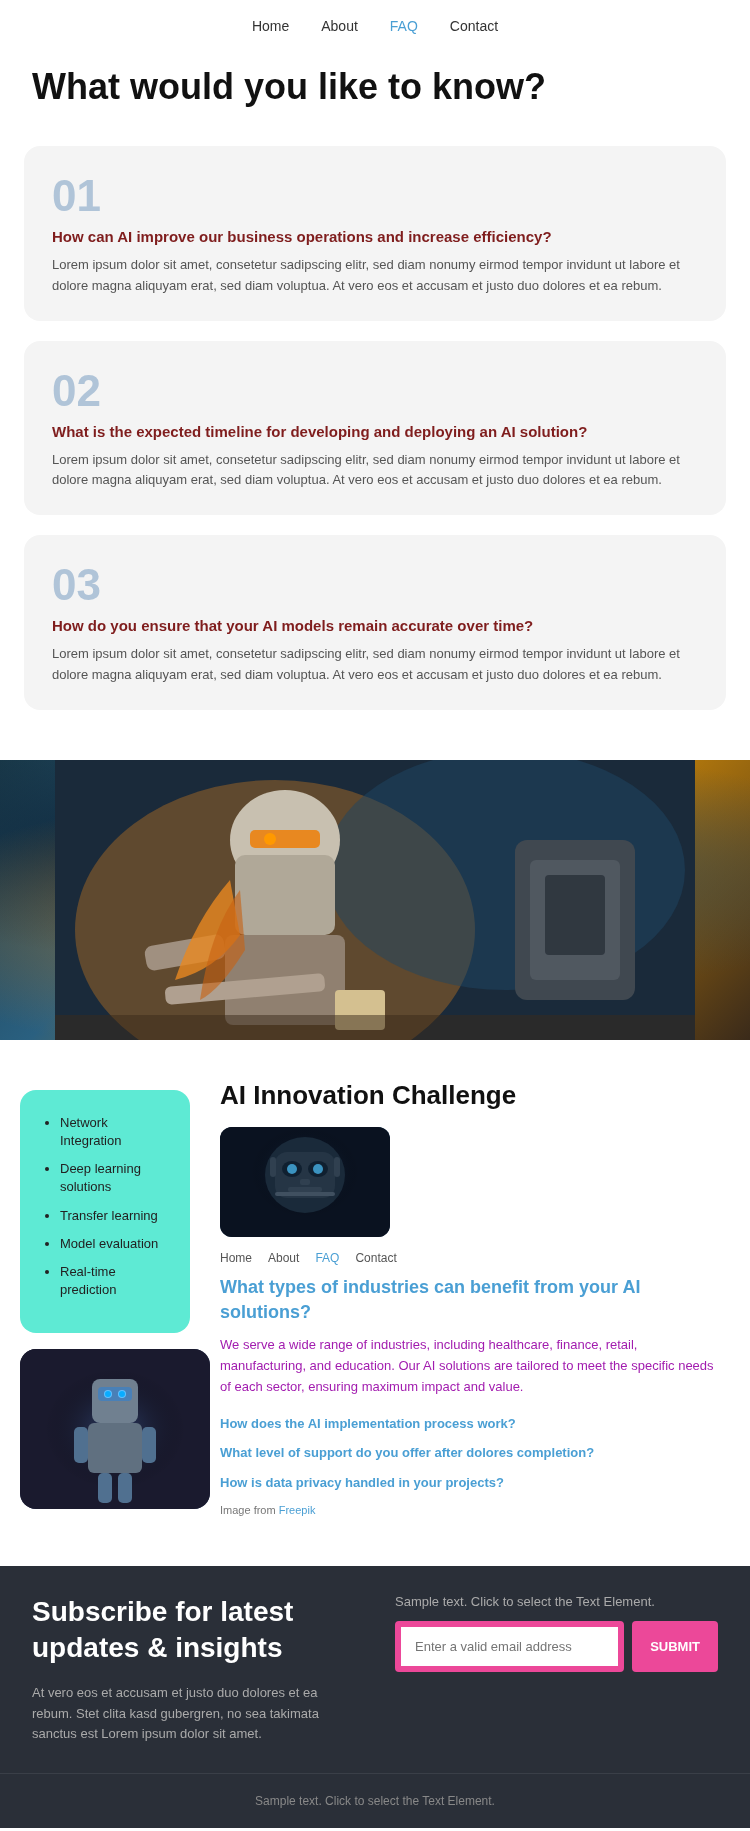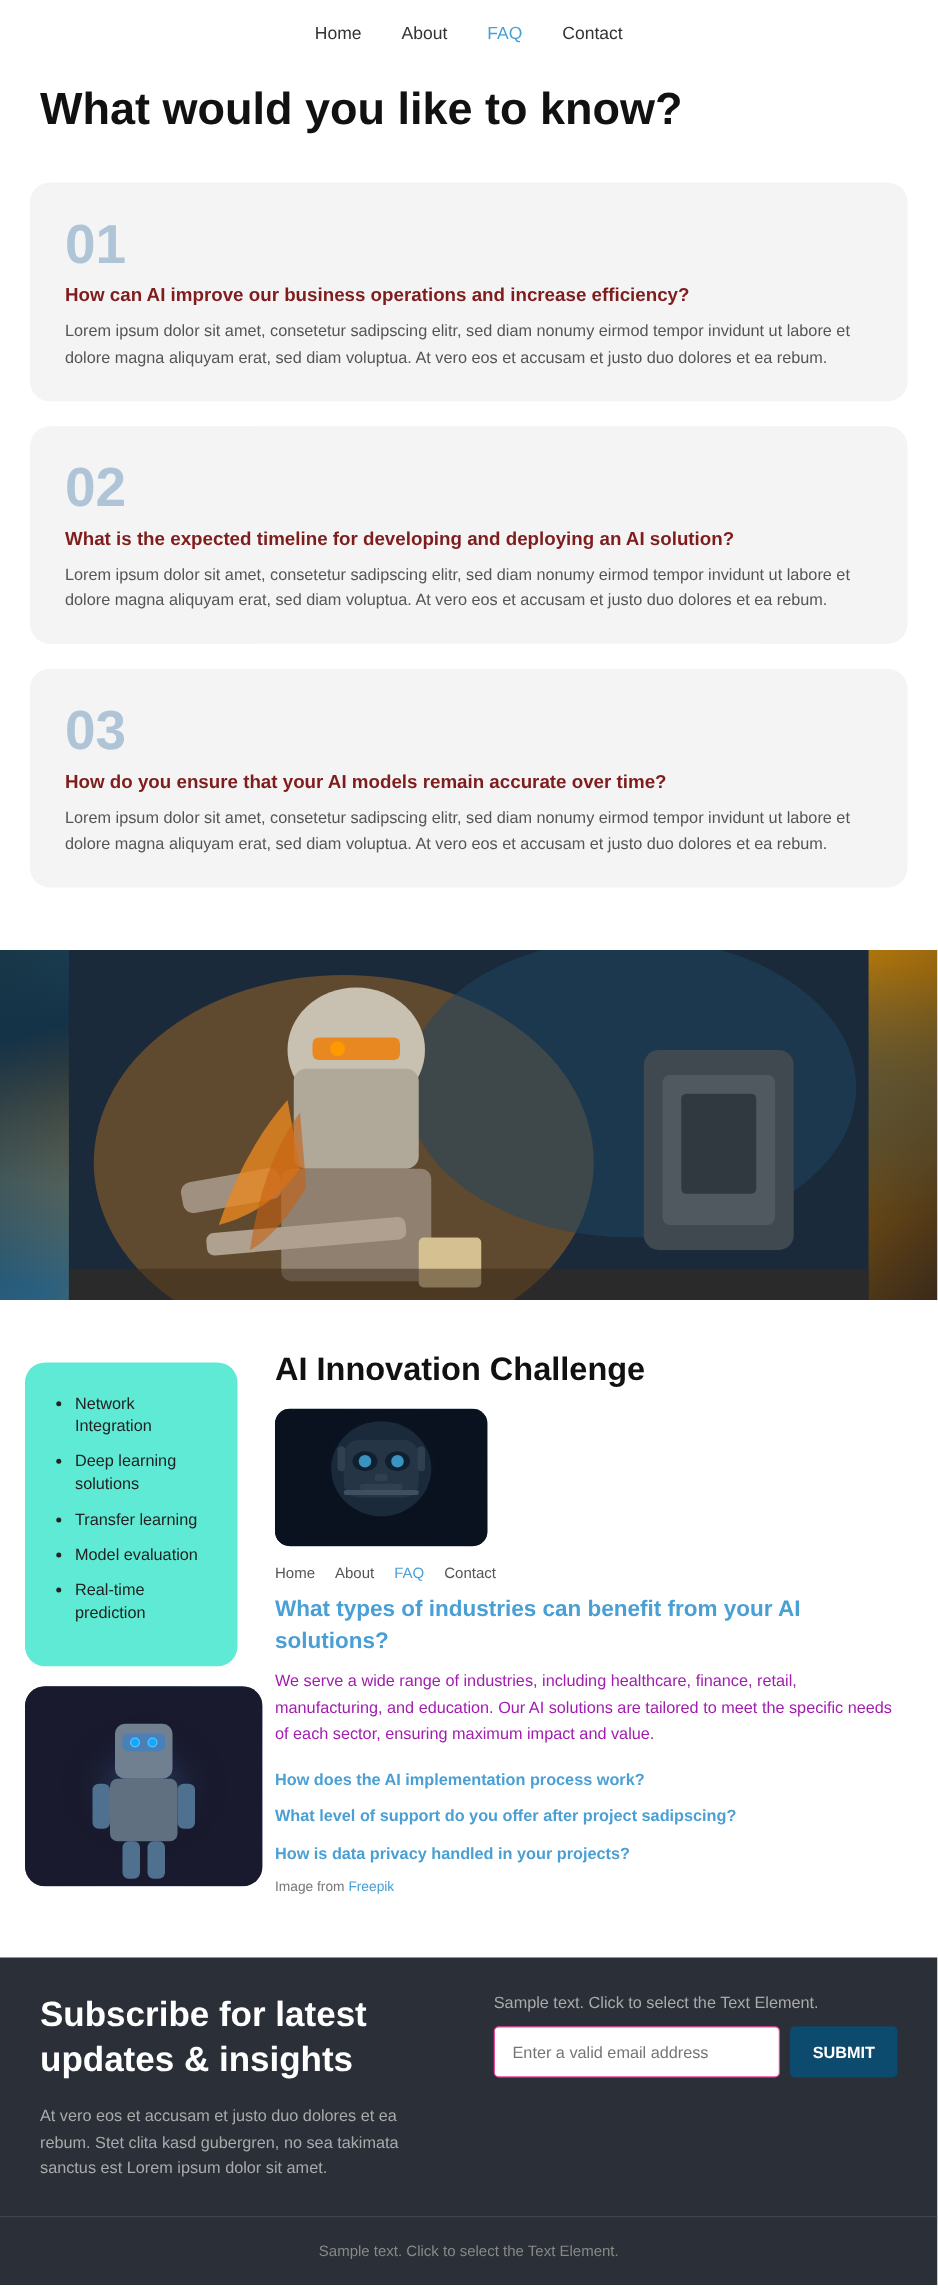--- a/index.html
+++ b/index.html
@@ -226,29 +226,29 @@
       font-size: 13px;
       color: #aaa;
     }
     .email-row {
       display: flex;
       gap: 8px;
     }
     .email-input {
       flex: 1;
       padding: 12px 14px;
-      border: 1px solid #ec4899;
+      border: 6px solid #ec4899;
       border-radius: 4px;
       background: #fff;
       font-size: 13px;
       color: #4c1d95;
     }
     .submit-btn {
       padding: 12px 18px;
-      background: #0c4a6e;
+      background: #ec4899;
       color: #fff;
       border: none;
       border-radius: 4px;
       font-size: 13px;
       font-weight: 700;
       cursor: pointer;
       white-space: nowrap;
     }
 
     
@@ -418,21 +418,21 @@
       <span>Home</span>
       <span>About</span>
       <span class="active">FAQ</span>
       <span>Contact</span>
     </div>
 
     <div class="faq-accordion-title">What types of industries can benefit from your AI solutions?</div>
     <div class="faq-accordion-answer">We serve a wide range of industries, including healthcare, finance, retail, manufacturing, and education. Our AI solutions are tailored to meet the specific needs of each sector, ensuring maximum impact and value.</div>
 
     <div class="faq-collapsed">How does the AI implementation process work?</div>
-    <div class="faq-collapsed">What level of support do you offer after project sadipscing?</div>
+    <div class="faq-collapsed">What level of support do you offer after dolores completion?</div>
     <div class="faq-collapsed">How is data privacy handled in your projects?</div>
 
     <div class="img-credit">
       <span>Image from</span>
       <a href="#">Freepik</a>
     </div>
   </div>
 
 </div>
 

